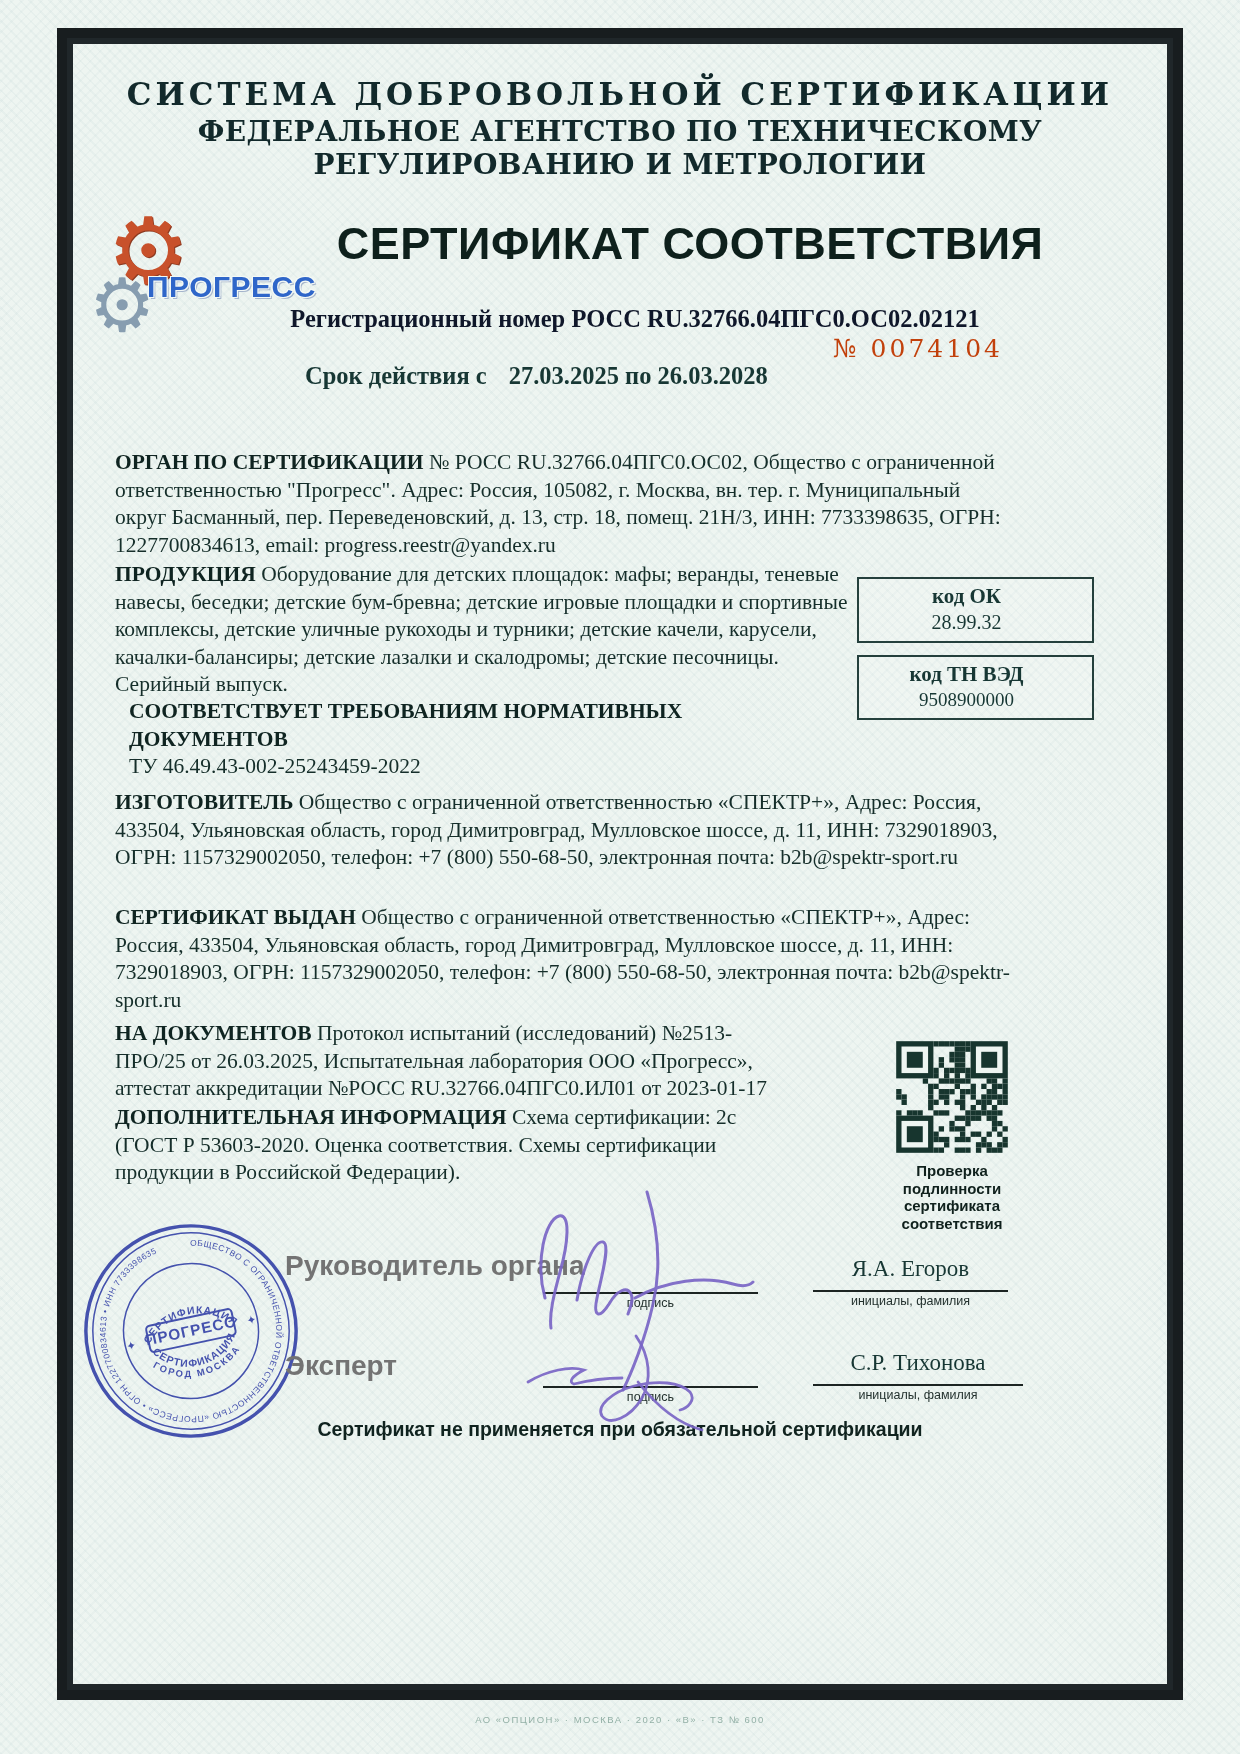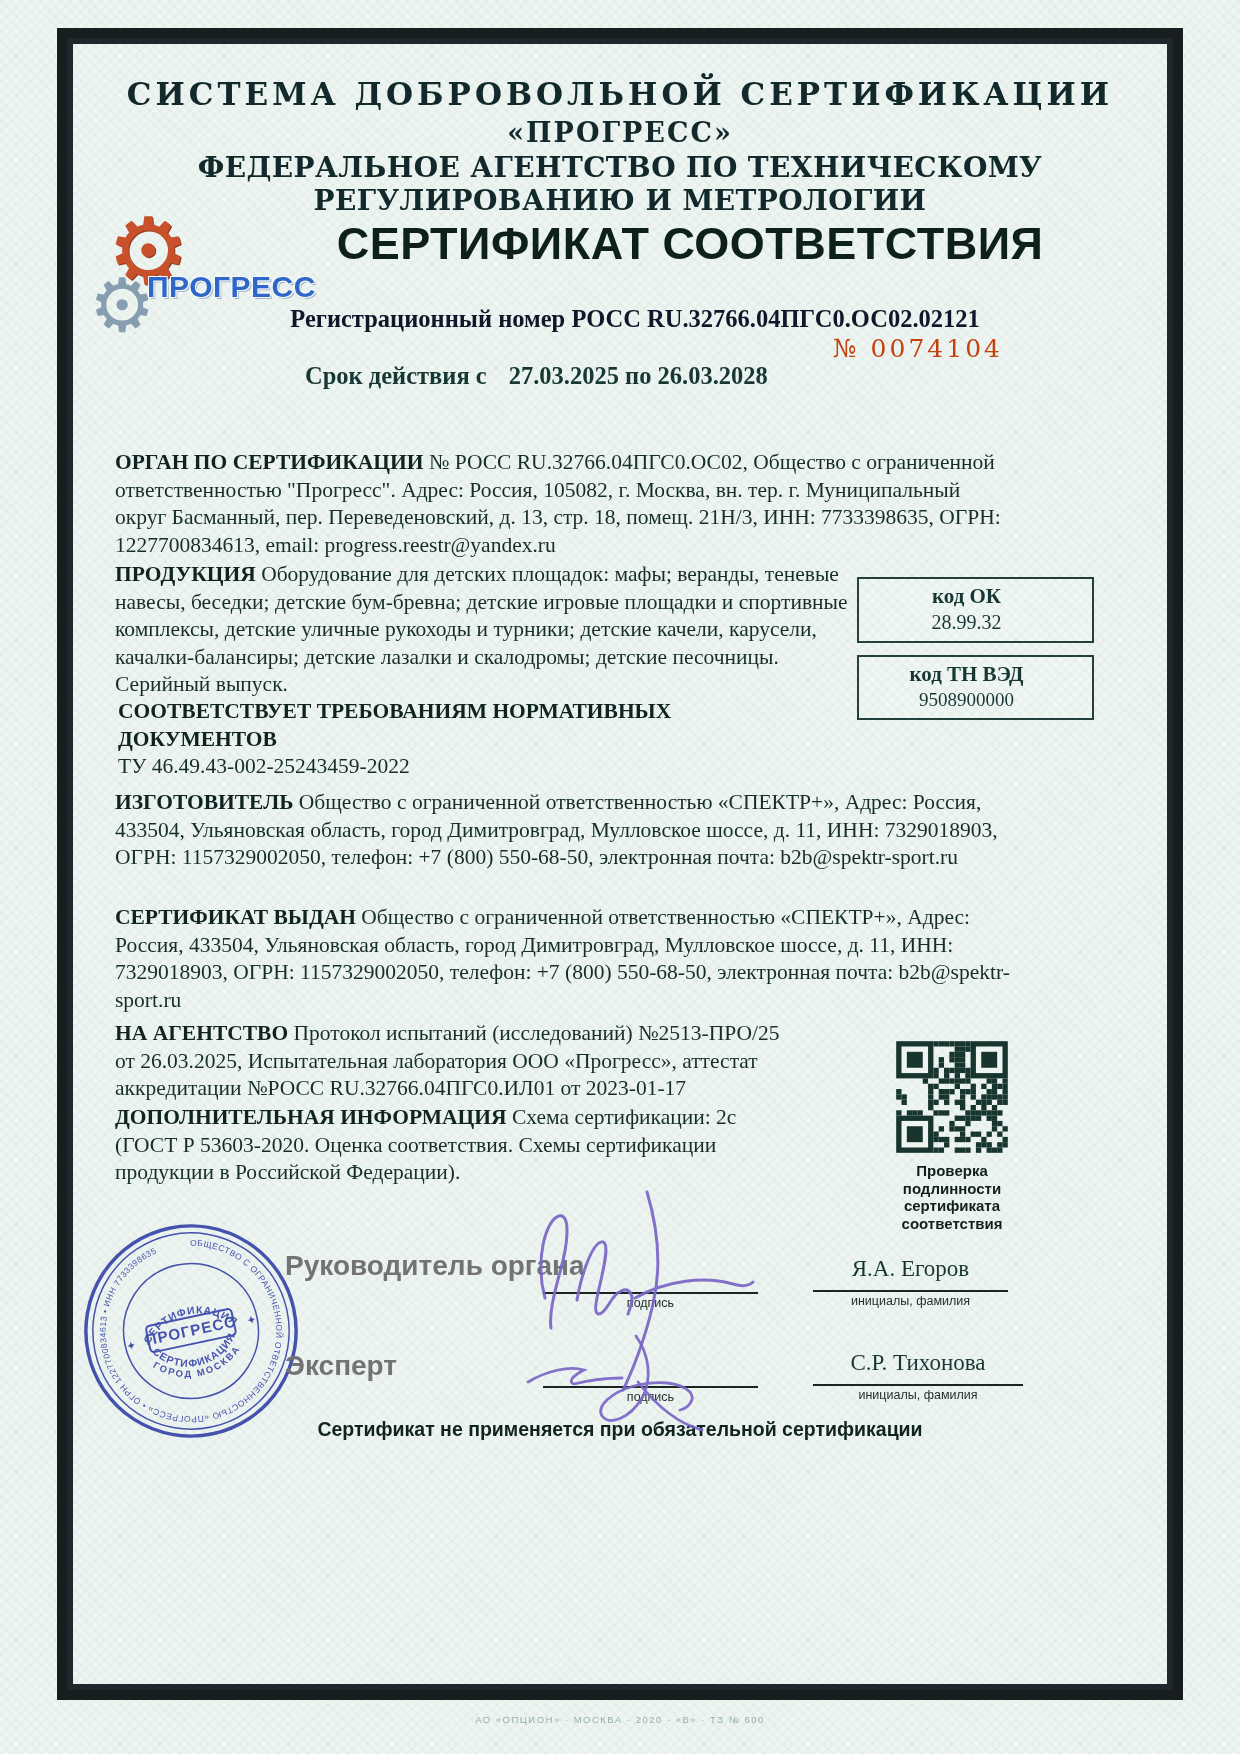--- a/index.html
+++ b/index.html
@@ -48,21 +48,20 @@
   .stampwrap{left:72px;top:1212px;width:238px;height:238px;transform:rotate(-12deg);opacity:.88;}
   .sigsvg{pointer-events:none;}
 </style>
 </head>
 <body>
 
 <div class="frame abs"></div>
 
 <div class="hdr abs">
   <div class="l1">СИСТЕМА ДОБРОВОЛЬНОЙ СЕРТИФИКАЦИИ</div>
-  <div class="l2">«ПРОГРЕСС»</div>
   <div class="l3">ФЕДЕРАЛЬНОЕ АГЕНТСТВО ПО ТЕХНИЧЕСКОМУ РЕГУЛИРОВАНИЮ И МЕТРОЛОГИИ</div>
 </div>
 
 <div class="logo abs">
   <span class="gear orange">⚙</span>
   <span class="gear slate">⚙</span>
   <span class="logo-text">ПРОГРЕСС</span>
 </div>
 
 <div class="title abs">СЕРТИФИКАТ СООТВЕТСТВИЯ</div>
@@ -92,37 +91,37 @@
 <div class="codebox abs" style="left:857px;top:577px;width:207px;">
   <div class="cb-l">код ОК</div>
   <div class="cb-v">28.99.32</div>
 </div>
 
 <div class="codebox abs" style="left:857px;top:655px;width:207px;">
   <div class="cb-l">код ТН ВЭД</div>
   <div class="cb-v" style="font-size:19px;">9508900000</div>
 </div>
 
-<div class="sec abs" style="left:118px;top:698px;width:570px;">
+<div class="sec abs" style="left:129px;top:698px;width:570px;">
   <div class="lbl">СООТВЕТСТВУЕТ ТРЕБОВАНИЯМ НОРМАТИВНЫХ ДОКУМЕНТОВ</div>
   <div>ТУ 46.49.43-002-25243459-2022</div>
 </div>
 
 <div class="sec abs" style="left:115px;top:789px;width:895px;">
   <span class="lbl">ИЗГОТОВИТЕЛЬ</span>
   <span>Общество с ограниченной ответственностью «СПЕКТР+», Адрес: Россия, 433504, Ульяновская область, город Димитровград, Мулловское шоссе, д. 11, ИНН: 7329018903, ОГРН: 1157329002050, телефон: +7 (800) 550-68-50, электронная почта: b2b@spektr-sport.ru</span>
 </div>
 
 <div class="sec abs" style="left:115px;top:904px;width:895px;">
   <span class="lbl">СЕРТИФИКАТ ВЫДАН</span>
   <span>Общество с ограниченной ответственностью «СПЕКТР+», Адрес: Россия, 433504, Ульяновская область, город Димитровград, Мулловское шоссе, д. 11, ИНН: 7329018903, ОГРН: 1157329002050, телефон: +7 (800) 550-68-50, электронная почта: b2b@spektr-sport.ru</span>
 </div>
 
 <div class="sec abs" style="left:115px;top:1020px;width:665px;">
-  <span class="lbl">НА АГЕНТСТВО</span>
+  <span class="lbl">НА ДОКУМЕНТОВ</span>
   <span>Протокол испытаний (исследований) №2513-ПРО/25 от 26.03.2025, Испытательная лаборатория ООО «Прогресс», аттестат аккредитации №РОСС RU.32766.04ПГС0.ИЛ01 от 2023-01-17</span>
 </div>
 
 <div class="sec abs" style="left:115px;top:1104px;width:670px;">
   <span class="lbl">ДОПОЛНИТЕЛЬНАЯ ИНФОРМАЦИЯ</span>
   <span>Схема сертификации: 2с (ГОСТ Р 53603-2020. Оценка соответствия. Схемы сертификации продукции в Российской Федерации).</span>
 </div>
 
 <div class="qrwrap abs"><svg viewBox="0 0 111 111" width="100%" height="100%">
       <rect x="38" y="3" width="5" height="5" fill="#17352e"></rect>

